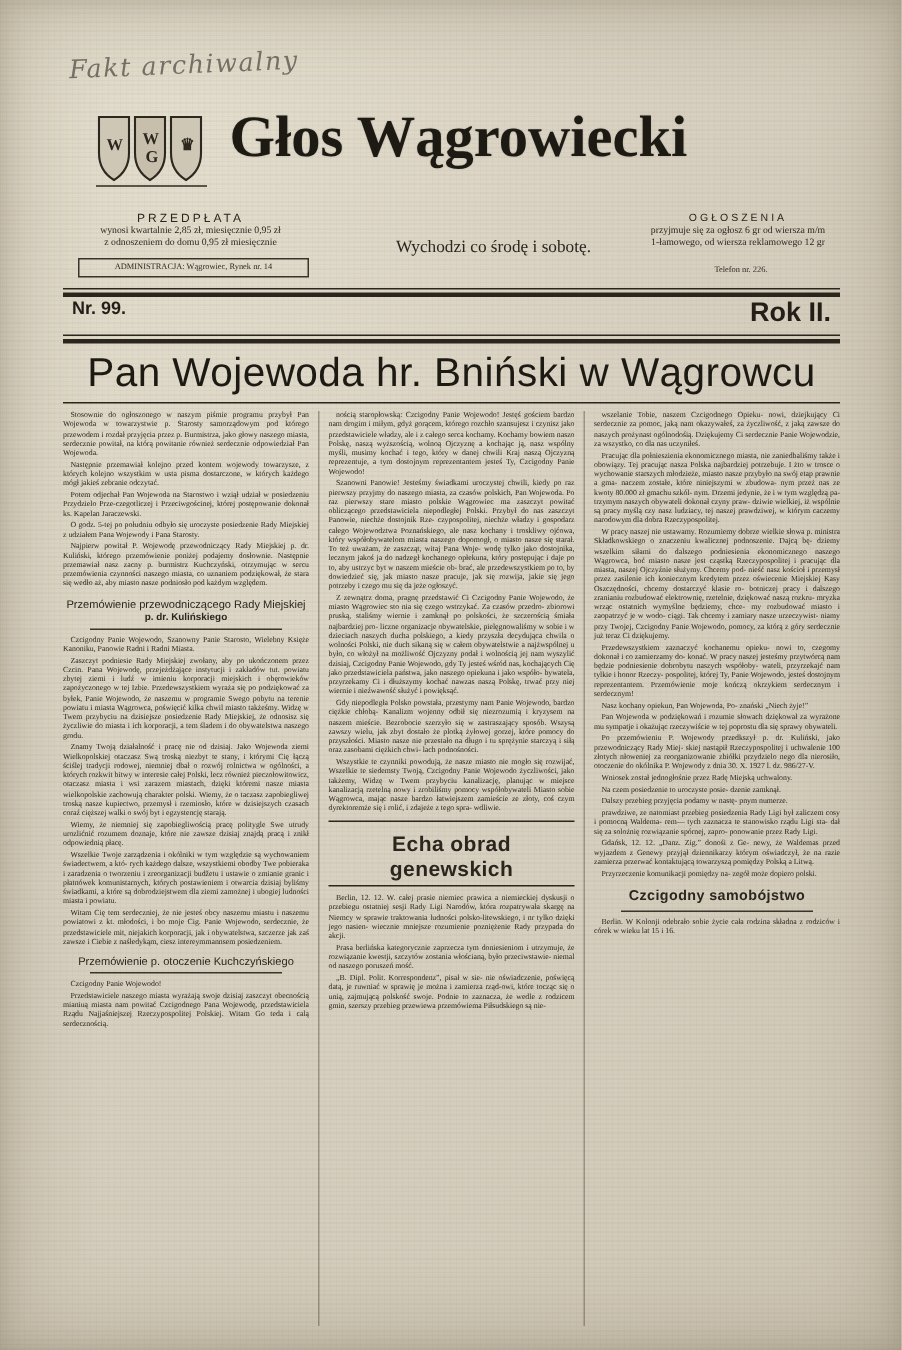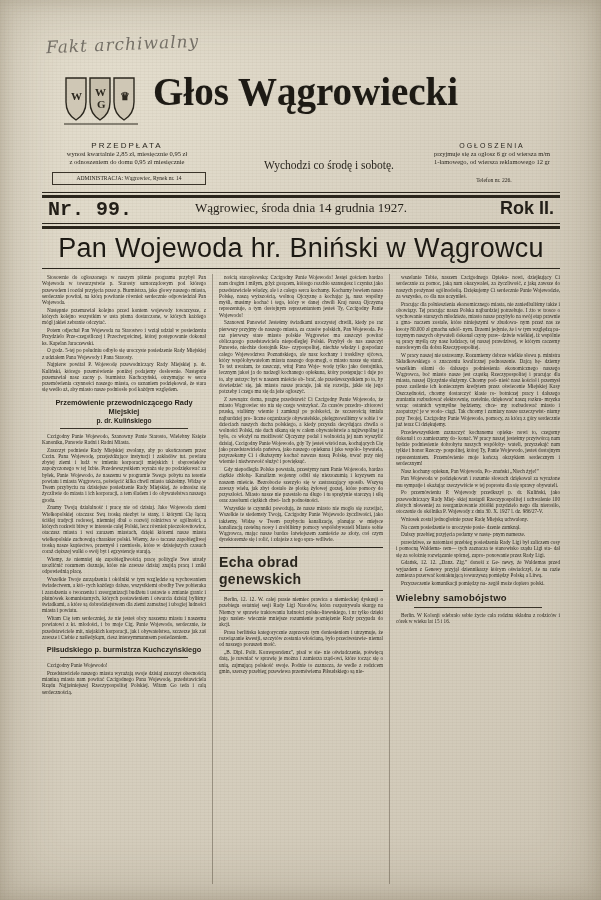--- a/index.html
+++ b/index.html
@@ -73,21 +73,21 @@
   }
   .tel{position:absolute;left:392px;top:34px;width:148px;text-align:center;font-size:5.6px;}
 
   .rule{position:absolute;left:14px;width:518px;background:#2b261d;}
   .rule.r1{top:192px;height:1px;}
   .rule.r2{top:195px;height:2.5px;}
   .rule.r3{top:223px;height:1px;}
   .rule.r4{top:226px;height:2.5px;}
 
   .issuebar{position:absolute;left:14px;top:198px;width:518px;height:24px;}
-  .issuebar .no{position:absolute;left:6px;top:0;font-size:20px;font-weight:bold;font-family:Liberation Mono, monospace;}
+  .issuebar .no{position:absolute;left:6px;top:0;font-size:12px;font-weight:bold;font-family:Liberation Sans, sans-serif;}
   .issuebar .date{position:absolute;left:0;right:0;top:2px;text-align:center;font-size:13px;font-family:"Liberation Serif",serif;}
   .issuebar .year{position:absolute;right:6px;top:0;font-size:18px;font-weight:bold;font-family:"Liberation Sans",sans-serif;}
 
   
   .headline{
     position:absolute;left:14px;top:232px;width:518px;
     text-align:center;
     font-size:27px;line-height:32px;
     font-family:"Liberation Sans", sans-serif;
     letter-spacing:.3px;
@@ -106,33 +106,33 @@
   }
   .c1{left:0;}
   .c2{left:177px;}
   .c3{left:354px;}
   .vsep{position:absolute;top:0;width:1px;height:610px;background:#6a6052;opacity:.55;}
   .vsep.v1{left:170px;}
   .vsep.v2{left:347px;}
 
   .col p{margin:0 0 1.5px 0;text-indent:5px;}
   .sub-h{
-    text-align:center;font-weight:bold;font-size:7.4px;line-height:9px;
+    text-align:center;font-weight:normal;font-size:7.4px;line-height:9px;
     font-family:"Liberation Sans",sans-serif;
     margin:5px 0 1px 0;text-indent:0;
   }
   .sub-h2{
     text-align:center;font-size:6.6px;line-height:8px;
     font-family:"Liberation Sans",sans-serif;
     margin:0 0 3px 0;text-indent:0;font-weight:bold;
   }
   .minirule{height:1px;background:#3a342a;margin:3px 18px 4px 18px;}
 
   .sec-title{
-    text-align:left;font-size:14px;line-height:17px;
+    text-align:center;font-size:14px;line-height:17px;
     font-family:"Liberation Sans",sans-serif;font-weight:bold;
     margin:6px 0 2px 0;text-indent:0;letter-spacing:.3px;
   }
   .sec-title.sm{font-size:9.5px;line-height:12px;}
   .topline{height:1.6px;background:#2b261d;margin:4px 0 0 0;}
   .botline{height:1px;background:#2b261d;margin:2px 0 5px 0;}
 </style>
 </head>
 <body>
 
@@ -179,21 +179,20 @@
         <div>1-łamowego, od wiersza reklamowego 12 gr</div>
       </div>
       <div class="tel">Telefon nr. 226.</div>
     </div>
 
     <div class="rule r1"></div>
     <div class="rule r2"></div>
 
     <div class="issuebar">
       <div class="no">Nr. 99.</div>
-      <div class="date">Wągrowiec, środa dnia 14 grudnia 1927.</div>
       <div class="year">Rok II.</div>
     </div>
 
     <div class="rule r3"></div>
     <div class="rule r4"></div>
 
     <div class="headline">Pan Wojewoda hr. Bniński w Wągrowcu</div>
     <div class="rule r5"></div>
 
     <div class="cols">
@@ -211,21 +210,21 @@
         <div class="sub-h2">p. dr. Kulińskiego</div>
         <div class="minirule"></div>
 
         <p>Czcigodny Panie Wojewodo, Szanowny Panie Starosto, Wielebny Księże Kanoniku, Panowie Radni i Radni Miasta.</p>
         <p>Zaszczyt podniesie Rady Miejskiej zwołany, aby po ukończonem przez Czcin. Pana Wojewodę, przejeżdżające instytucji i zakładów tut. powiatu zbytej ziemi i ludź w imieniu korporacji miejskich i obęrowieków zapożyczonego w tej Izbie. Przedewszystkiem wyraża się po podziękować za byłek, Panie Wojewodo, że naszemu w programie Swego pobytu na terenie powiatu i miasta Wągrowca, poświęcić kilka chwil miasto takżeśmy. Widzę w Twem przybyciu na dzisiejsze posiedzenie Rady Miejskiej, że odnosisz się życzliwie do miasta i ich korporacji, a tem śladem i do obywatelstwa naszego grodu.</p>
         <p>Znamy Twoją działalność i pracę nie od dzisiaj. Jako Wojewoda ziemi Wielkopolskiej otaczasz Swą troską niezbyt te stany, i którymi Cię łączą ściślej tradycji rodowej, niemniej dbał o rozwój rolnictwa w ogólności, a których rozkwit bitwy w interesie całej Polski, lecz również pieczołowitowicz, otaczasz miasta i wsi zarazem miastach, dzięki któremi nasze miasta wielkopolskie zachowują charakter polski. Wiemy, że o taczasz zapobiegliwej troską nasze kupiectwo, przemysł i rzemiosło, które w dzisiejszych czasach coraź cięższej walki o swój byt i egzystencję starają.</p>
         <p>Wiemy, że niemniej się zapobiegliwością pracę politygle Swe utrudy urozlićnić rozumem doznaje, które nie zawsze dzisiaj znajdą pracą i znikł odpowiednią płacę.</p>
         <p>Wszelkie Twoje zarządzenia i okólniki w tym względzie są wychowaniem świadectwem, a któ- rych każdego dalsze, wszystkiemi obodby Twe pobieraka i zaradzenia o tworzeniu i zreorganizacji budžetu i ustawie o zmianie granic i płatnówek komunistarnych, których postawieniem i otwarcia dzisiaj byliśmy świadkami, a które są dobrodziejstwem dla ziemi zamożnej i ubogiej ludności miasta i powiatu.</p>
         <p>Witam Cię tem serdeczniej, że nie jesteś obcy naszemu miastu i naszemu powiatowi z kt. młodości, i bo moje Cig. Panie Wojewodo, serdecznie, że przedstawiciele mit, niejakich korporacji, jak i obywatelstwa, szczerze jak zaś zawsze i Ciebie z naśłedykąm, ciesz intereymmannsem posiedzeniem.</p>
 
-        <div class="sub-h">Piłsudskiego p. burmistrza Kuchczyńskiego</div>
+        <div class="sub-h">Przemówienie p. otoczenie Kuchczyńskiego</div>
         <div class="minirule"></div>
         <p>Czcigodny Panie Wojewodo!</p>
         <p>Przedstawiciele naszego miasta wyrażają swoje dzisiaj zaszczyt obecnością mianiuą miasta nam powitać Czcigodnego Pana Wojewodę, przedstawiciela Rządu Najjaśniejszej Rzeczypospolitej Polskiej. Witam Go teda i calą serdecznością.</p>
       </div>
 
       <div class="col c2">
         <p>nością staropłowską: Czcigodny Panie Wojewodo! Jestęś gościem bardzo nam drogim i miłym, gdyż gorącem, którego rozchło szansujesz i czynisz jako przedstawiciele władzy, ale i z całego serca kochamy. Kochamy bowiem naszo Polskę, naszą wyższością, wolnoą Ojczyznę a kochając ją, nasz wspólny myśli, musimy kochać i tego, który w danej chwili Kraj naszą Ojczyzną reprezentuje, a tym dostojnym reprezentantem jesteś Ty, Czcigodny Panie Wojewodo!</p>
         <p>Szanowni Panowie! Jesteśmy świadkami uroczystej chwili, kiedy po raz pierwszy przyjmy do naszego miasta, za czasów polskich, Pan Wojewoda. Po raz pierwszy stare miasto polskie Wągrowiec ma zaszczyt powitać obliczącego przedstawiciela niepodległej Polski. Przybył do nas zaszczyt Panowie, niechże dostojnik Rze- czypospolitej, niechże władzy i gospodarz całego Wojewodztwa Poznańskiego, ale nasz kochany i troskliwy ojćowa, który współobywatelom miasta naszego dopomogł, o miasto nasze się starał. To też uważam, że zaszcząt, witaj Pana Woje- wodę tylko jako dostojnika, lecznym jakoś ja do nadzegł kochanego opłekuna, który postępując i daje po to, aby ustrzyc byt w naszem mieście ob- brać, ale przedewszystkiem po to, by dowiedzieć się, jak miasto nasze pracuje, jak się rozwija, jakie się jego potrzeby i czego mu się da jeże ogłoszyć.</p>
         <p>Z zewnątrz doma, pragnę przedstawić Ci Czcigodny Panie Wojewodo, że miasto Wągrowiec sto nia się czego wstrzykać. Za czasów przedro- zbiorowi pruską, staliśmy wiernie i zamknął po polskości, że szczerością śmiała najbardziej pro- liczne organizacje obywatelskie, pielęgnowaliśmy w sobie i w dzieciach naszych ducha polskiego, a kiedy przyszła decydująca chwila o wolności Polski, nie duch sikaną się w całem obywatelstwie a najżwspólnej u było, co włożył na możliwość Ojczyzny podał i wolnością jej nam wyszylić dzisiaj, Czcigodny Panie Wojewodo, gdy Ty jesteś wśród nas, kochających Cię jako przedstawiciela państwa, jako naszego opiekuna i jako współo- bywatela, przyrzekamy Ci i dłuższymy kochać nawzas naszą Polskę, trwać przy niej wiernie i nieźwawość służyć i powięksąć.</p>
         <p>Gdy niepodległa Polsko powstała, przestymy nam Panie Wojewodo, bardzo ciężkie chłobą- Kanalizm wojenny odbił się niezrozumią i kryzysem na naszem mieście. Bezrobocie szerzyło się w zastraszający sposób. Wszysą zawszy wielu, jak zbyt dostało że plotką żyłowej gorzej, które pomocy do przyszłości. Miasto nasze nie przestało na długo i tu sprężynie starczyą i siłą oraz zasobami ciężkich chwi- lach podnośności.</p>
@@ -249,21 +248,21 @@
         <p>Pan Wojewoda w podziękowań i rozumie słowach dziękował za wyrażone mu sympatje i okażując rzeczywiście w tej poprostu dla się sprawy obywateli.</p>
         <p>Po przemówieniu P. Wojewody przedkszył p. dr. Kuliński, jako przewodniczący Rady Miej- skiej nastąpił Rzeczypospolitej i uchwalenie 100 złotych nłoweniej za reorganizowanie zbiółki przydzielo nego dla nierosiło, otoczenie do okólnika P. Wojewody z dnia 30. X. 1927 l. dz. 986/27-V.</p>
         <p>Wniosek został jednogłośnie przez Radę Miejską uchwalony.</p>
         <p>Na czem posiedzenie to uroczyste posie- dzenie zamknął.</p>
         <p>Dalszy przebieg przyjęcia podamy w nastę- pnym numerze.</p>
 
         <p>prawdziwe, ze natomiast przebieg posiedzenia Rady Ligi był zaliczem cosy i pomocną Waldema- rem— tych zaznacza te stanowisko rządu Ligi sta- dał się za solożnię rozwiązanie spórnej, zapro- ponowanie przez Rady Ligi.</p>
         <p>Gdańsk, 12. 12. „Danz. Zig.” donośi z Ge- newy, że Waldemas przed wyjazdem z Genewy przyjął dziennikarzy którym oświadczył, że na razie zamierza przerwać kontaktującą towarzyszą pomiędzy Polską a Litwą.</p>
         <p>Przyrzeczenie komunikacji pomiędzy na- zegół może dopiero polski.</p>
 
-        <div class="sec-title sm">Wielebny samobójstwo</div>
+        <div class="sec-title sm">Czcigodny samobójstwo</div>
         <div class="minirule"></div>
         <p>Berlin. W Kolonji odebrało sobie życie cała rodzina składna z rodziców i córek w wieku lat 15 i 16.</p>
       </div>
     </div>
   </div>
 
   <div class="vign"></div>
 </div>
 
 </body></html>

